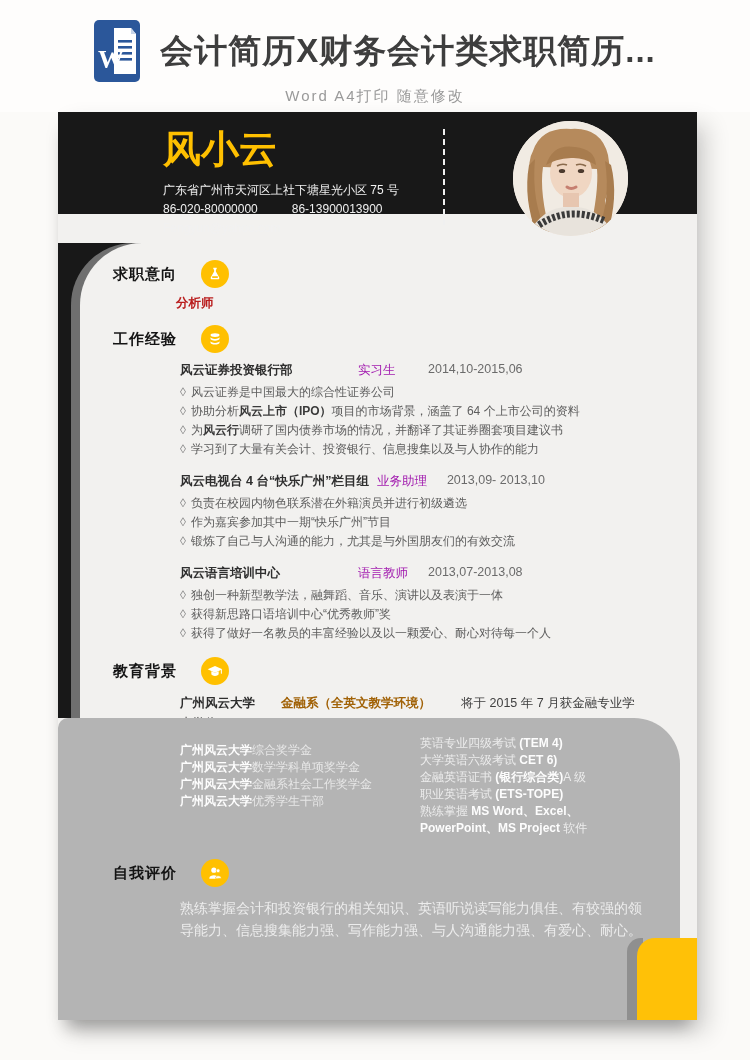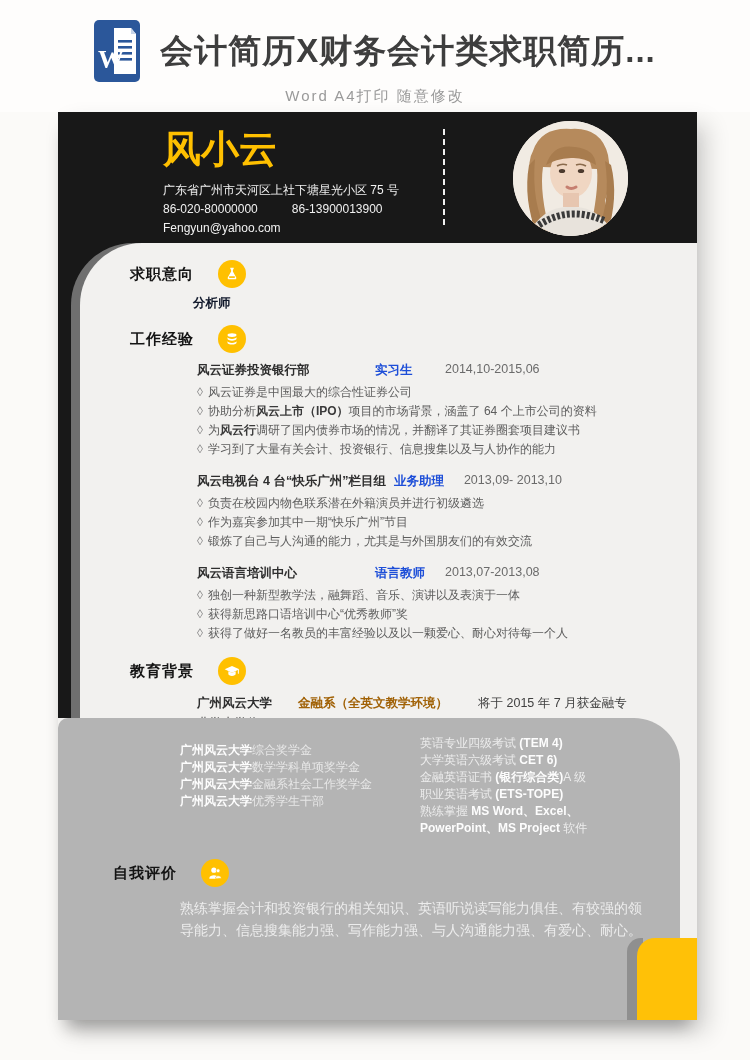--- a/index.html
+++ b/index.html
@@ -13,50 +13,50 @@
   .banner-row { display:flex; align-items:center; justify-content:center; padding-top:20px; gap:20px; }
   .word-icon-box { width:46px; height:62px; flex:0 0 auto; }
   .banner-title { font-size:33px; font-weight:700; color:#3e3e3e; letter-spacing:1px; white-space:nowrap; }
   .banner-sub { text-align:center; margin-top:5px; font-size:15px; color:#9a9a9a; letter-spacing:2px; }
   
   .card {
     position:absolute; left:58px; top:112px; width:639px; height:908px;
     background:#f2f1ef; overflow:hidden;
     box-shadow:10px 12px 22px rgba(0,0,0,0.16), 0 15px 16px -8px rgba(0,0,0,0.28);
   }
-  .card-header { position:absolute; left:0; top:0; width:639px; height:131px; background:#181818; }
+  .card-header { position:absolute; left:0; top:0; width:639px; height:102px; background:#181818; }
   .person-name { position:absolute; left:105px; top:12px; font-size:38px; font-weight:700; color:#ffc000; }
   .contact { position:absolute; left:105px; top:69px; font-size:12px; color:#f1f1f1; line-height:18px; }
   .contact .row { margin-bottom:1px; }
   .phone-gap { display:inline-block; width:34px; }
   .dash-divider { position:absolute; left:385px; top:17px; height:96px; border-left:2px dashed #f0f0f0; }
   .photo-wrap { position:absolute; left:455px; top:9px; width:115px; height:115px; border-radius:50%; overflow:hidden; background:#f1ebe3; }
   
   .corner-patch { position:absolute; left:0; top:131px; width:92px; height:80px; background:#181818; }
   .left-strip   { position:absolute; left:0; top:131px; width:30px; height:475px; background:#181818; }
   .content-white {
     position:absolute; left:22px; top:131px; width:559px; height:475px;
     background:#f2f1ef; border-top-left-radius:62px;
     box-shadow:-9px 0 0 #6f6f6f; overflow:hidden;
-    padding:17px 0 0 50px;
+    padding:17px 0 0 33px;
   }
   
   .sec-head { display:flex; align-items:center; }
   .sec-label { font-size:15px; font-weight:700; color:#141414; letter-spacing:1px; }
   .icon-badge { width:28px; height:28px; border-radius:50%; background:#ffc000; margin-left:24px;
                 display:flex; align-items:center; justify-content:center; flex:0 0 auto; }
   .icon-badge svg { display:block; }
   
-  .objective-value { margin:7px 0 0 63px; font-size:12.5px; font-weight:700; color:#0f172a; }
+  .objective-value { margin:7px 0 0 63px; font-size:12.5px; font-weight:700; color:#b91c1c; }
   .sec-gap { margin-top:13px; }
   .jobs { margin-left:67px; margin-top:9px; }
   .job { margin-bottom:14px; }
   .job-line { display:flex; font-size:12.5px; }
   .job-company { font-weight:700; color:#2e2e2e; min-width:178px; padding-right:8px; }
-  .job-role { font-weight:700; color:#1d4ed8; min-width:70px; padding-right:8px; }
+  .job-role { font-weight:400; color:#a21caf; min-width:70px; padding-right:8px; }
   .job-date { color:#6b6b6b; }
   .bullets { margin-top:4px; }
   .bullet { font-size:12px; color:#5d5d5d; line-height:19px; padding-left:15px; text-indent:-15px; }
   .diamond { color:#8a8a8a; margin-right:5px; }
   .b { font-weight:700; color:#3a3a3a; }
   
   .edu { margin-left:67px; margin-top:8px; }
   .edu-item { margin-bottom:13px; font-size:12.5px; line-height:20px; }
   .edu-school { font-weight:700; color:#2e2e2e; margin-right:26px; }
   .edu-dept { font-weight:700; color:#a16207; margin-right:30px; }

